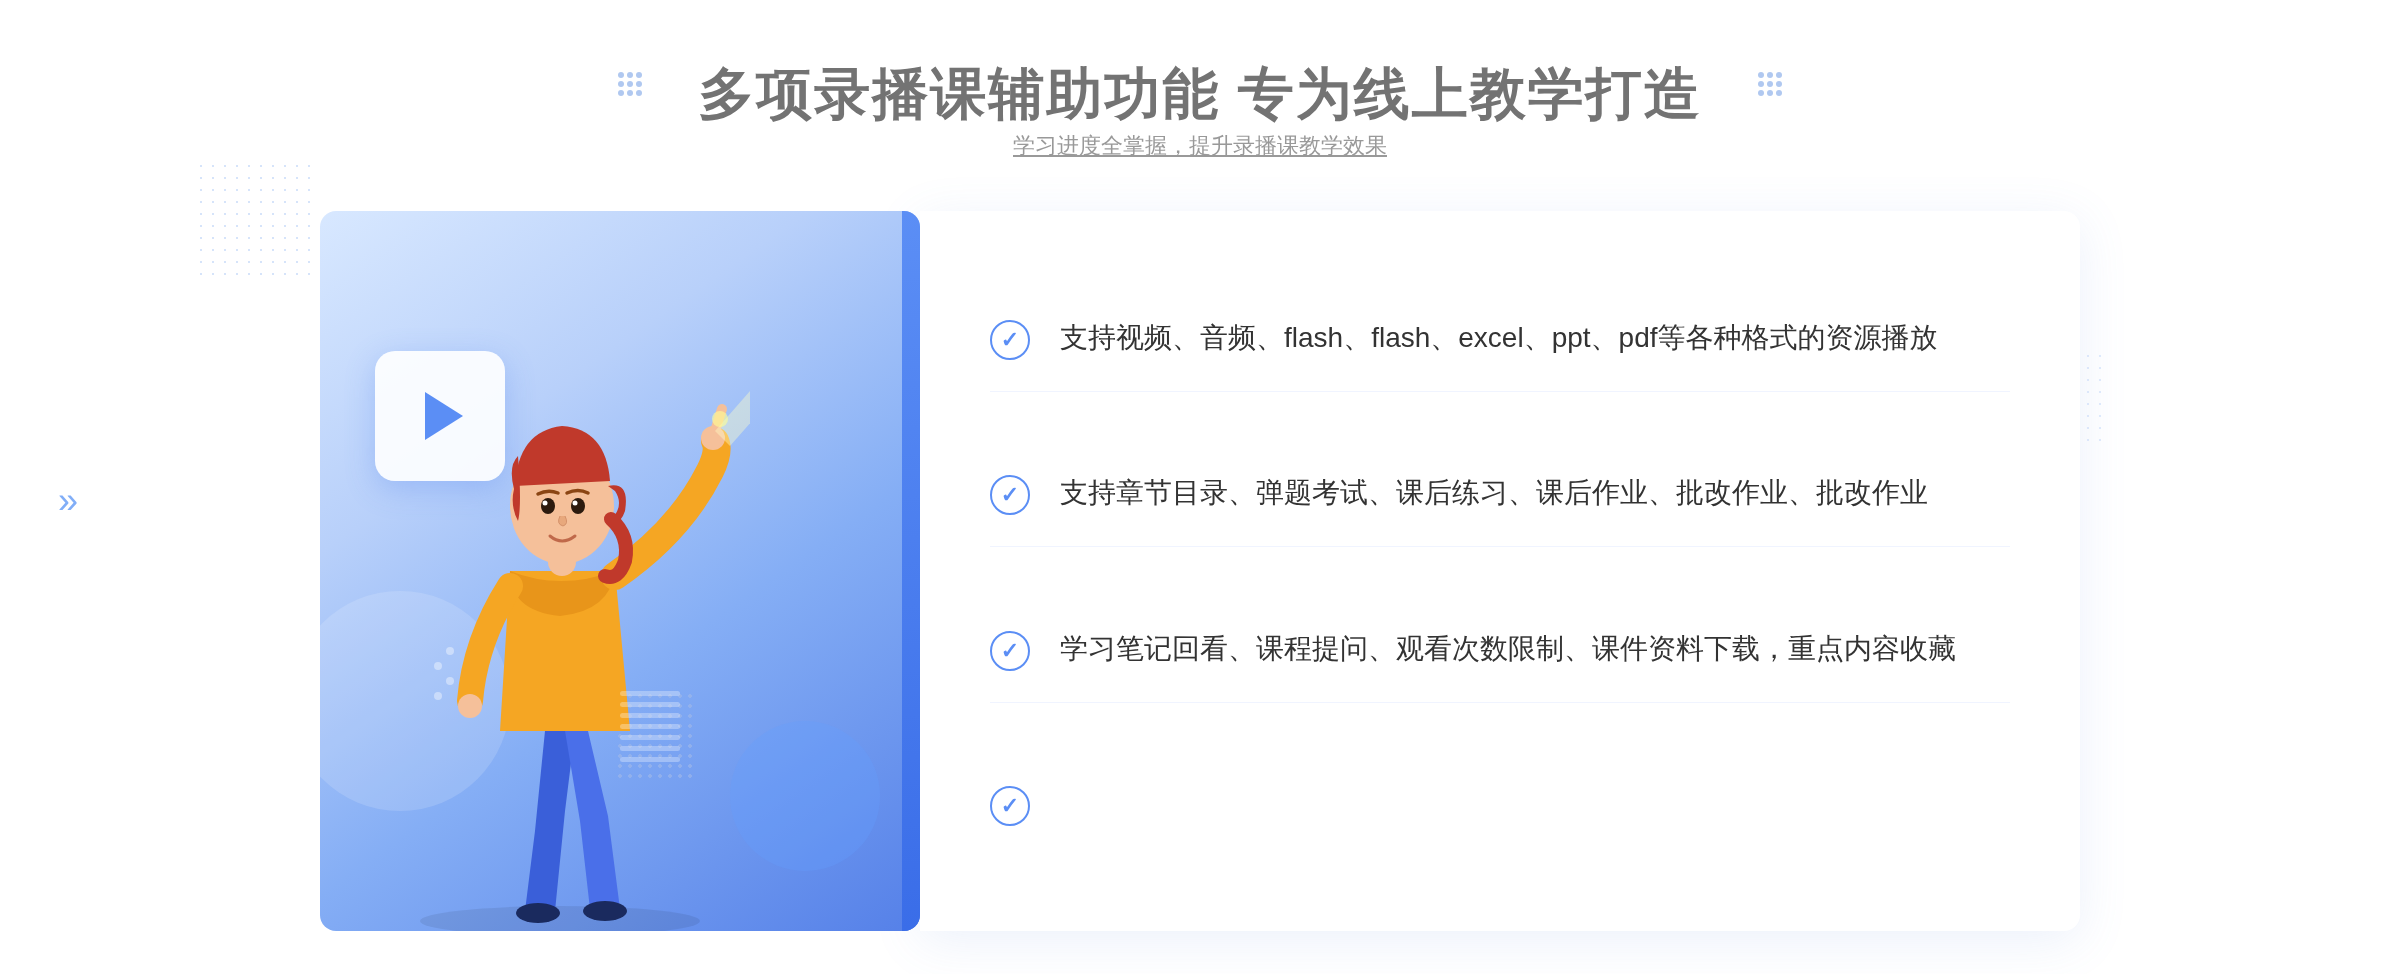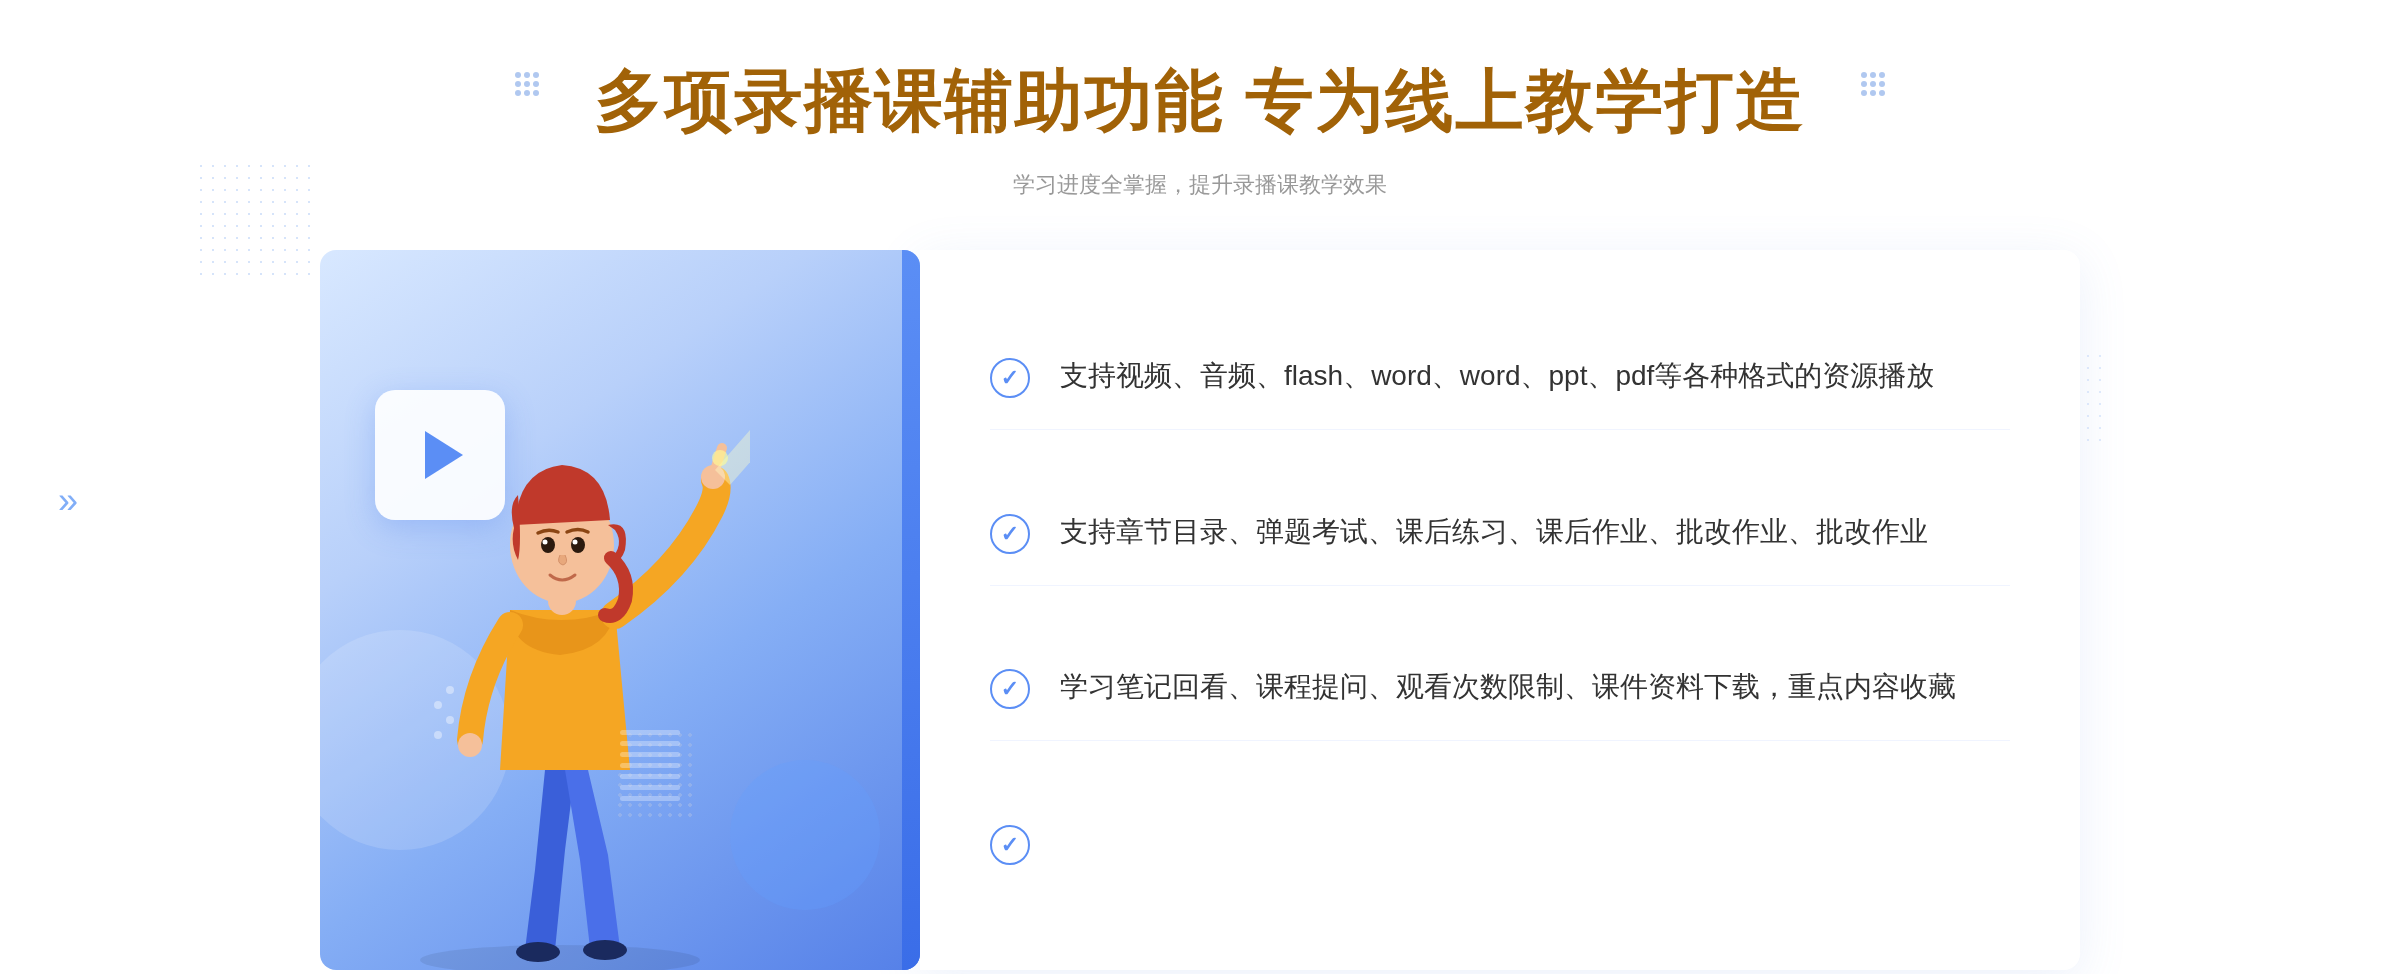--- a/index.html
+++ b/index.html
@@ -104,33 +104,34 @@
 
     .dot-grid-icon span {
       width: 6px;
       height: 6px;
       background: #b0c8f0;
       border-radius: 50%;
       display: block;
     }
 
     .main-title {
-      font-size: 68px;
+      font-size: 56px;
       font-weight: 600;
-      color: #a16207;
+      color: #737373;
       letter-spacing: 2px;
       line-height: 1.2;
       text-align: right;
     }
 
     .sub-title {
       font-size: 22px;
       color: #999999;
-      margin-top: 28px;
+      margin-top: 4px;
       font-weight: 400;
+      text-decoration: underline;
     }
 
     
     .content-area {
       display: flex;
       align-items: stretch;
       width: 1760px;
       min-height: 720px;
       position: relative;
     }
@@ -390,21 +391,21 @@
     </div>
 
     <div class="right-content">
 
       <div class="feature-item">
         <div class="check-icon">
           <div class="check-circle">
             <span class="check-mark">✓</span>
           </div>
         </div>
-        <p class="feature-text">支持视频、音频、flash、word、word、ppt、pdf等各种格式的资源播放</p>
+        <p class="feature-text">支持视频、音频、flash、flash、excel、ppt、pdf等各种格式的资源播放</p>
       </div>
 
       <div class="feature-item">
         <div class="check-icon">
           <div class="check-circle">
             <span class="check-mark">✓</span>
           </div>
         </div>
         <p class="feature-text">支持章节目录、弹题考试、课后练习、课后作业、批改作业、批改作业</p>
       </div>

